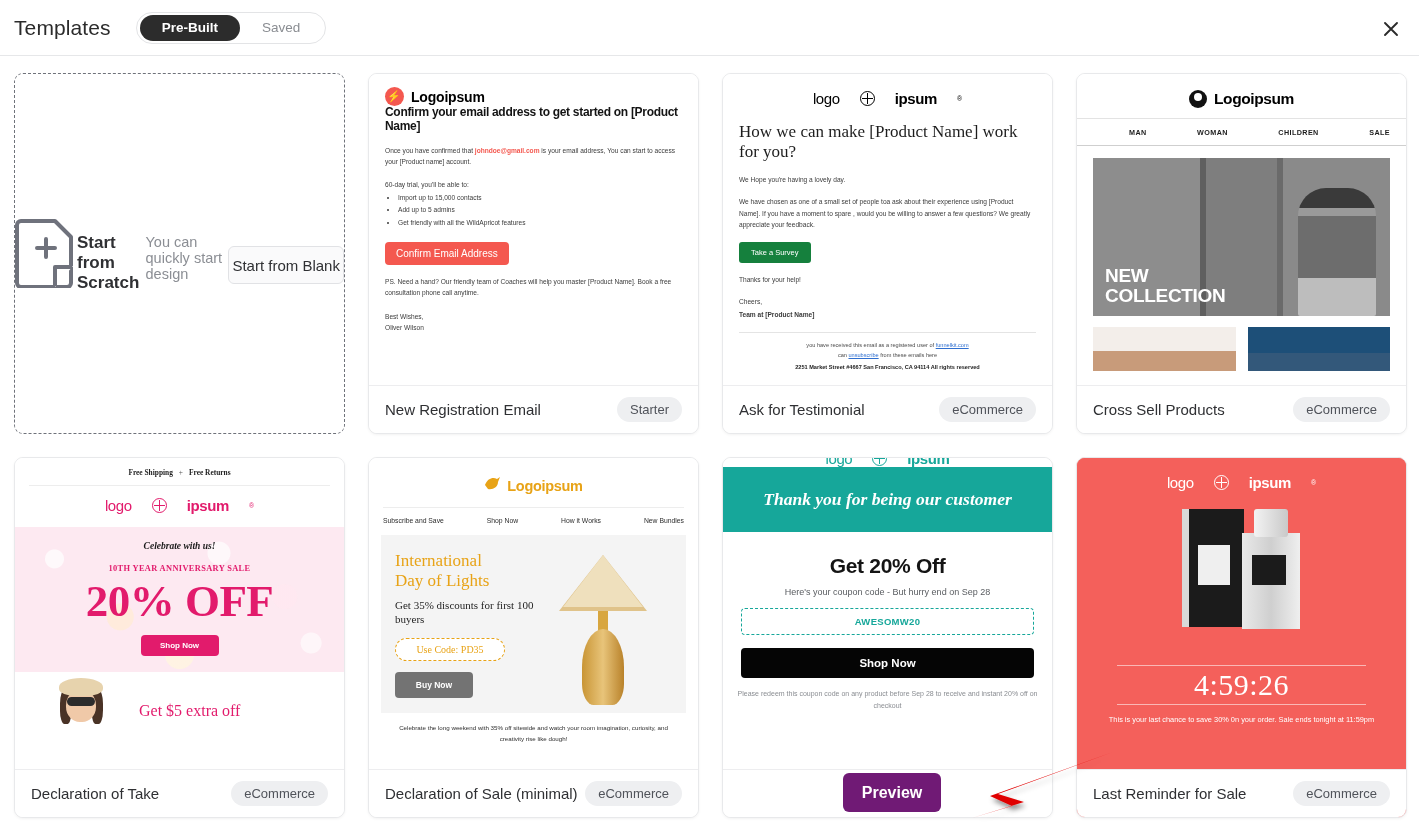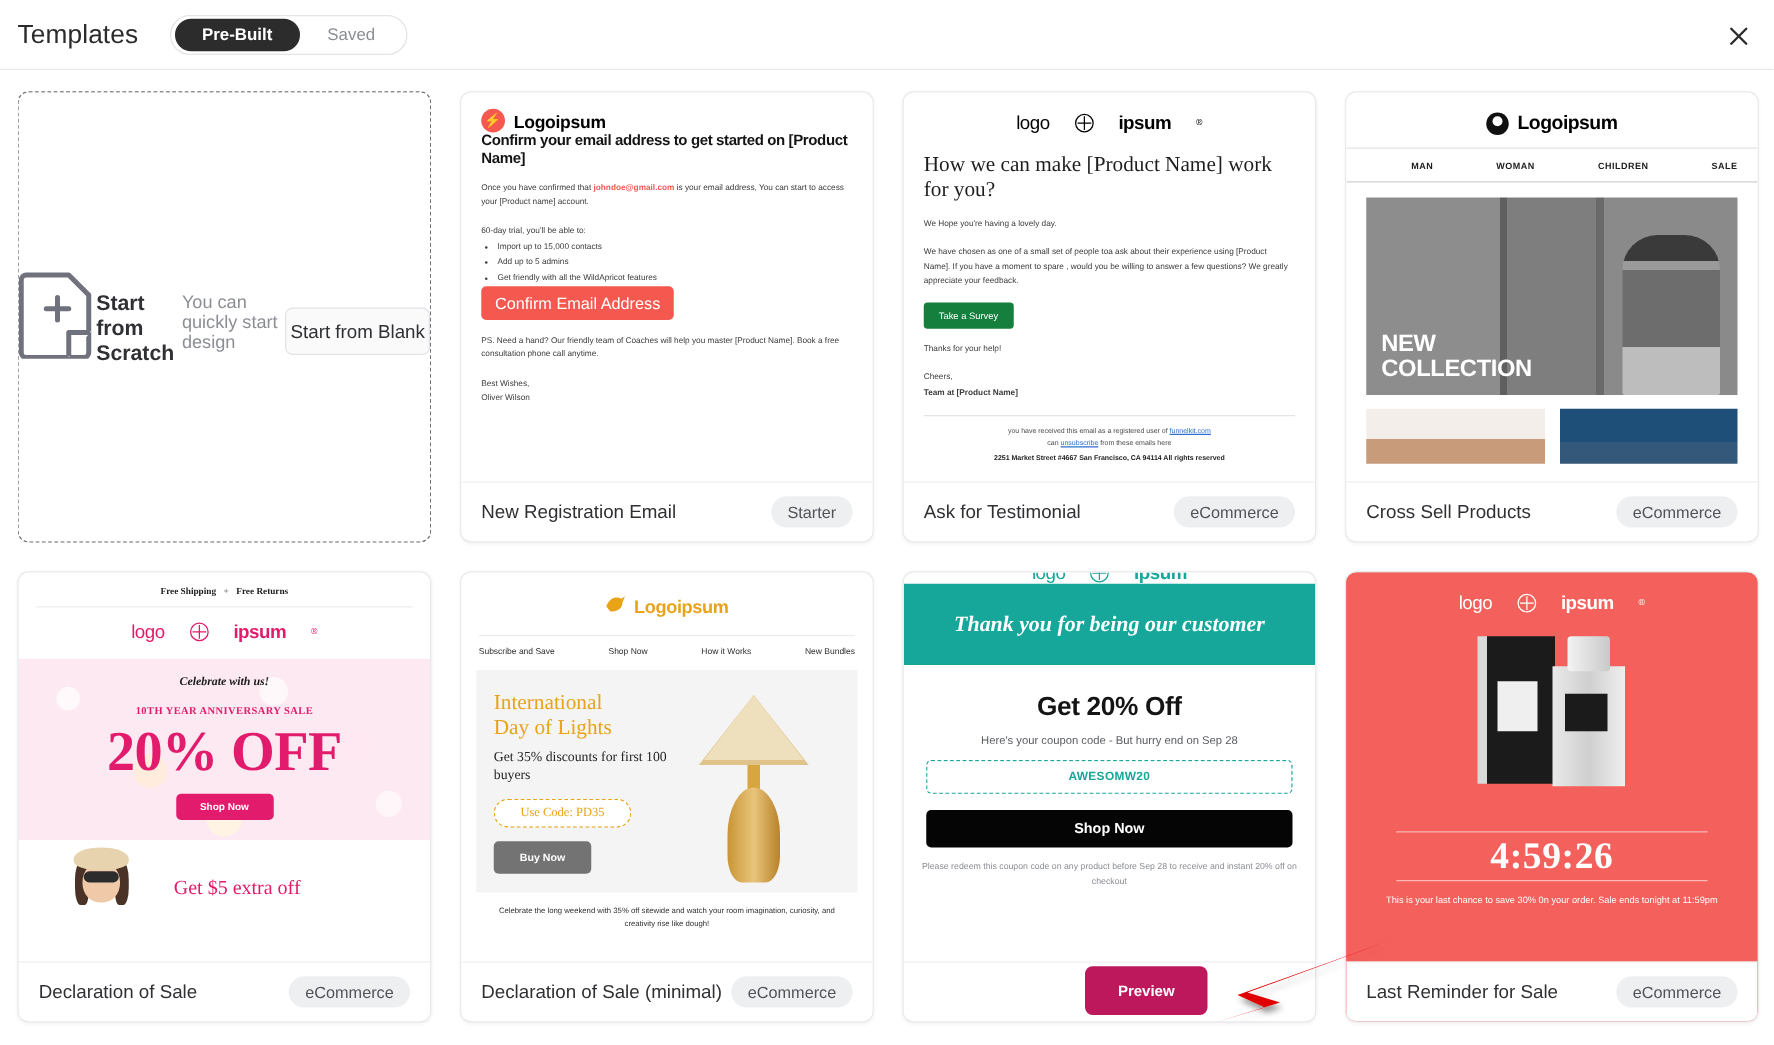--- a/index.html
+++ b/index.html
@@ -146,23 +146,23 @@
     width:19px;height:19px;border-radius:50%;
     background:#f4584f;display:flex;align-items:center;justify-content:center;
     color:#fff;font-size:11px;
   }
   .h-red { font-size:12px; font-weight:800; line-height:1.15; color:#141414; letter-spacing:-.3px;}
   .p-sm { font-size:6.6px; line-height:1.75; color:#3b3b3b; margin-top:11px; }
   .lnk-red { color:#f4584f; font-weight:700; }
   .ul-sm { margin-top:2px; padding-left:13px; }
   .ul-sm li { font-size:6.6px; line-height:1.85; color:#3b3b3b; }
   .btn-red {
-    display:inline-block;
+    margin-top:13px; display:inline-block;
     background:#f4584f; color:#fff;
-    font-size:13px; padding:6px 11px; border-radius:4px;
+    font-size:10px; padding:6px 11px; border-radius:4px;
     cursor:pointer;
   }
 
   
   .globe-logo { display:flex; align-items:center; justify-content:center; gap:20px; }
   .globe-logo .w1 { font-size:15px; letter-spacing:-.4px; }
   .globe-logo .w2 { font-size:15px; font-weight:700; letter-spacing:-.4px; }
   .globe {
     width:15px;height:15px;border-radius:50%;
     border:1.6px solid currentColor; position:relative; flex:0 0 auto;
@@ -324,31 +324,31 @@
   .red-card .card-preview { background:#f4605b; }
   .white-logo { color:#fff; padding-top:16px; }
   .perfume { height:152px; margin-top:12px; position:relative; }
   .box { position:absolute; left:50%; margin-left:-60px; top:6px; width:62px; height:118px; background:linear-gradient(90deg,#d9d9d9 0 12%, #1b1b1b 12% 100%); }
   .box-label { position:absolute; left:50%; margin-left:-44px; top:42px; width:32px; height:40px; background:#efefef; }
   .bottle { position:absolute; left:50%; margin-left:0px; top:30px; width:58px; height:96px; background:linear-gradient(90deg,#e9e9e9,#cfcfcf,#efefef); }
   .bottle-cap { position:absolute; left:50%; margin-left:12px; top:6px; width:34px; height:28px; background:linear-gradient(90deg,#f3f3f3,#c9c9c9); border-radius:3px; }
   .bottle-label { position:absolute; left:50%; margin-left:10px; top:52px; width:34px; height:30px; background:#1b1b1b; }
   .ends-in { text-align:center; color:#fff; font-family:"Liberation Serif",serif; font-size:16.5px; margin-top:14px; }
   .rule-w { border-top:1px solid rgba(255,255,255,.55); margin:10px 40px 0 40px; }
-  .timer { text-align:center; color:#fff; font-family:"Liberation Serif",serif; font-weight:700; font-size:30px; line-height:1.25; letter-spacing:.5px;}
+  .timer { text-align:center; color:#fff; font-family:"Liberation Serif",serif; font-weight:400; font-size:30px; line-height:1.25; letter-spacing:.5px;}
   .last-note { text-align:center; color:#fff; font-size:7.4px; margin-top:10px; padding:0 10px; }
 
   
   .preview-btn {
     position:absolute;
-    left:868px; top:773px;
+    left:843px; top:773px;
     width:98px; height:39px;
-    background:#be185d;
+    background:#701a75;
     border-radius:6px;
-    color:#fff; font-size:12px; font-weight:700;
+    color:#fff; font-size:16px; font-weight:700;
     display:flex; align-items:center; justify-content:center;
     cursor:pointer;
     z-index:30;
   }
   .arrow-wrap { position:absolute; left:928px; top:750px; z-index:29; }
 </style>
 </head>
 <body>
 
 <div class="header">
@@ -499,21 +499,21 @@
           <span class="hair-l"></span>
           <span class="hair-r"></span>
           <span class="face"></span>
           <span class="shades"></span>
           <span class="hat"></span>
         </div>
         <div class="extra-txt">Get $5 extra off</div>
       </div>
     </div>
     <div class="card-footer">
-      <div class="card-name">Declaration of Sale</div>
+      <div class="card-name">Declaration of Take</div>
       <div class="badge">eCommerce</div>
     </div>
   </div>
 
   <div class="card">
     <div class="card-preview">
       <div style="display:flex;align-items:center;justify-content:center;gap:6px;padding-top:18px">
         <span>
           <svg width="17" height="15" viewBox="0 0 17 15" aria-hidden="true">
             <path d="M1 9 C4 2 9 1 13 3 L16 1 L14 6 C14 11 9 14 4 13 Z" fill="#e8a317"></path>

